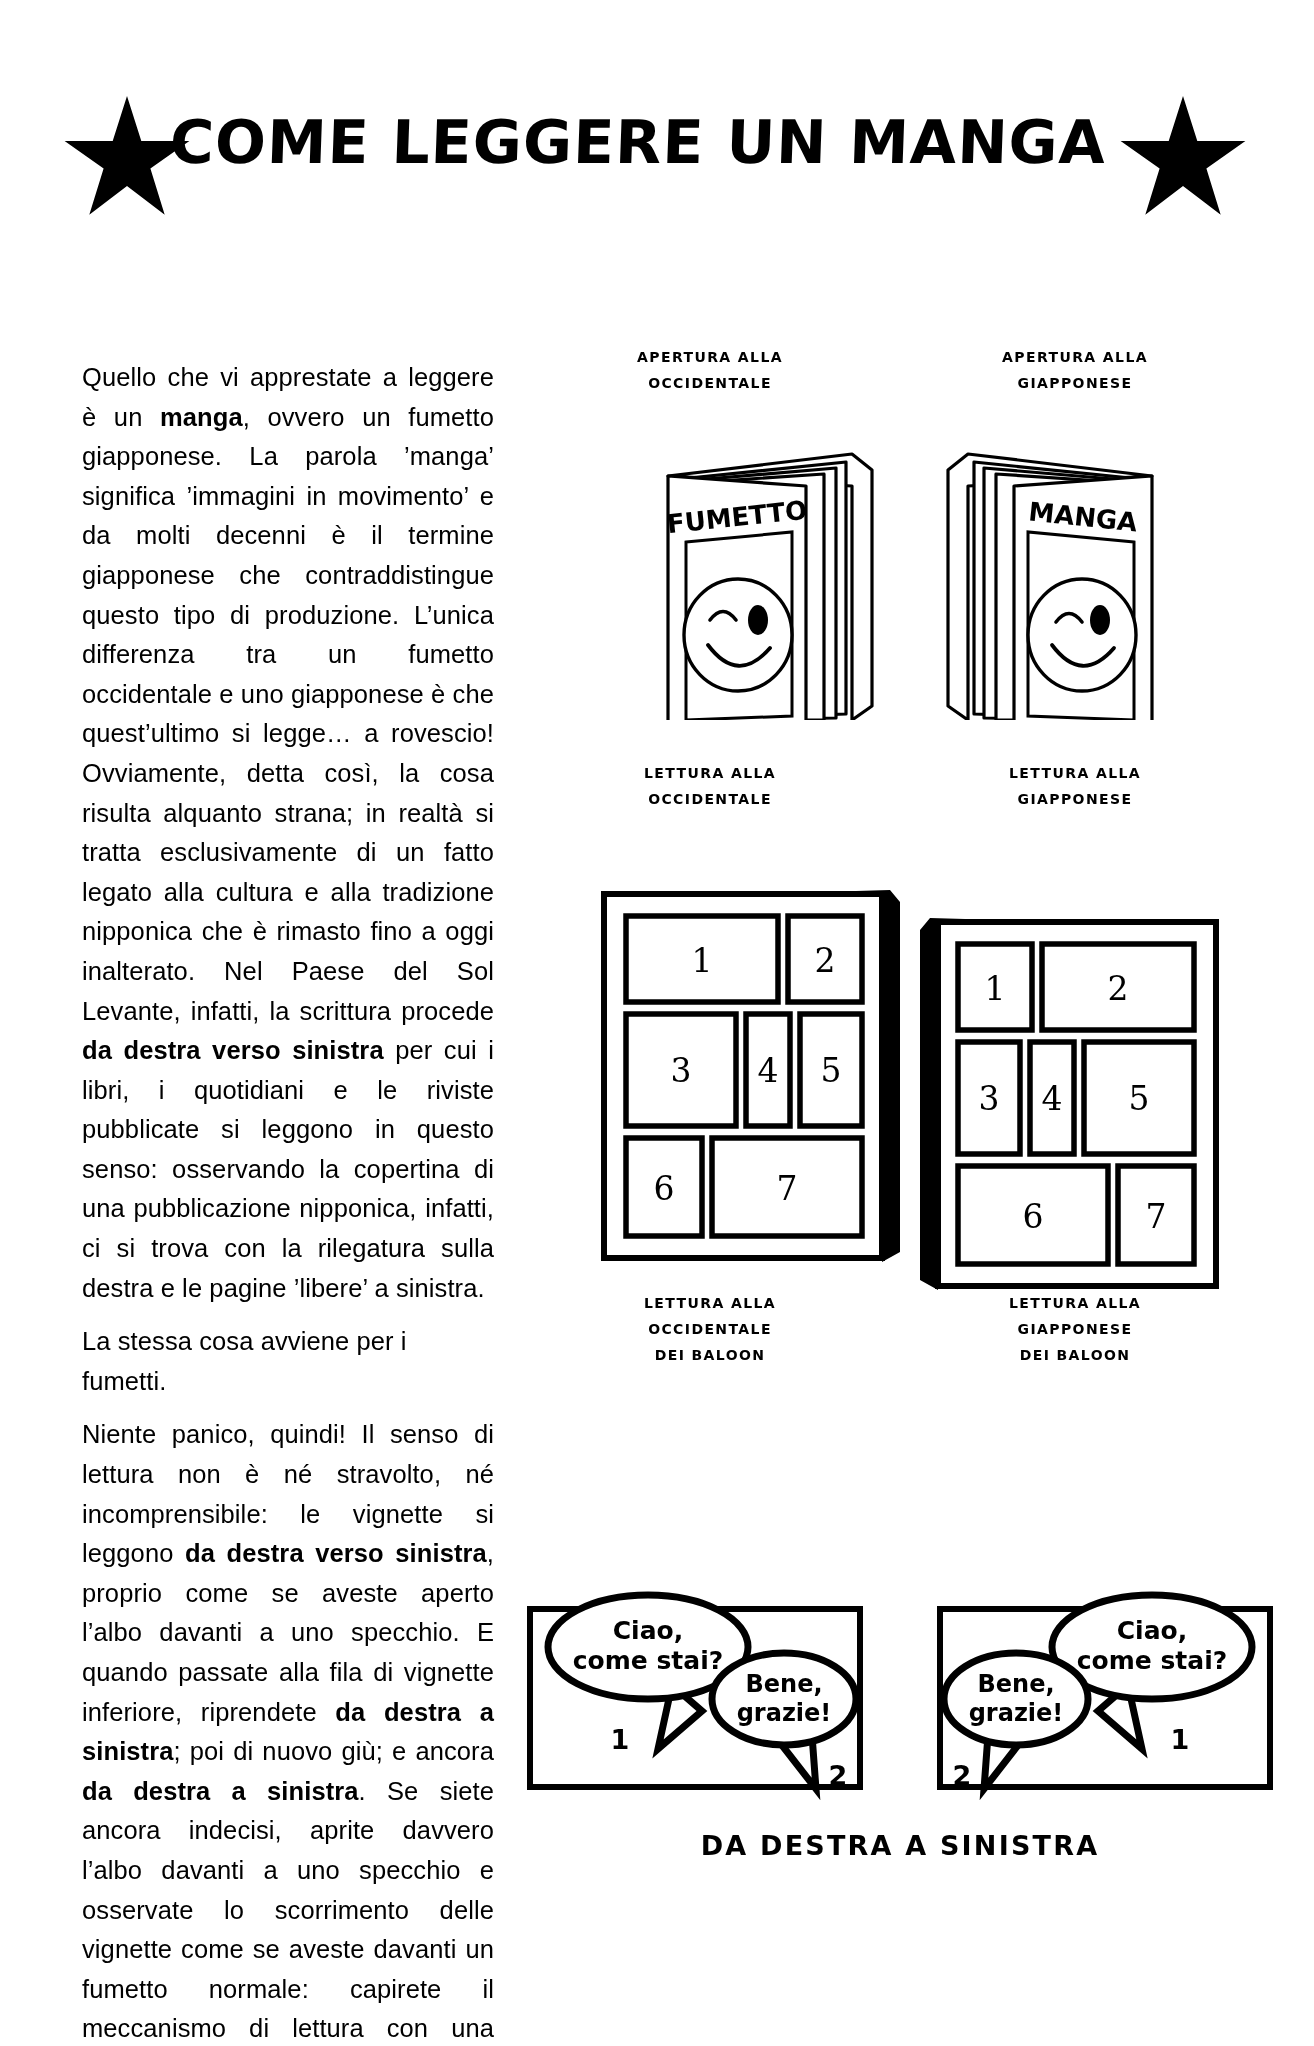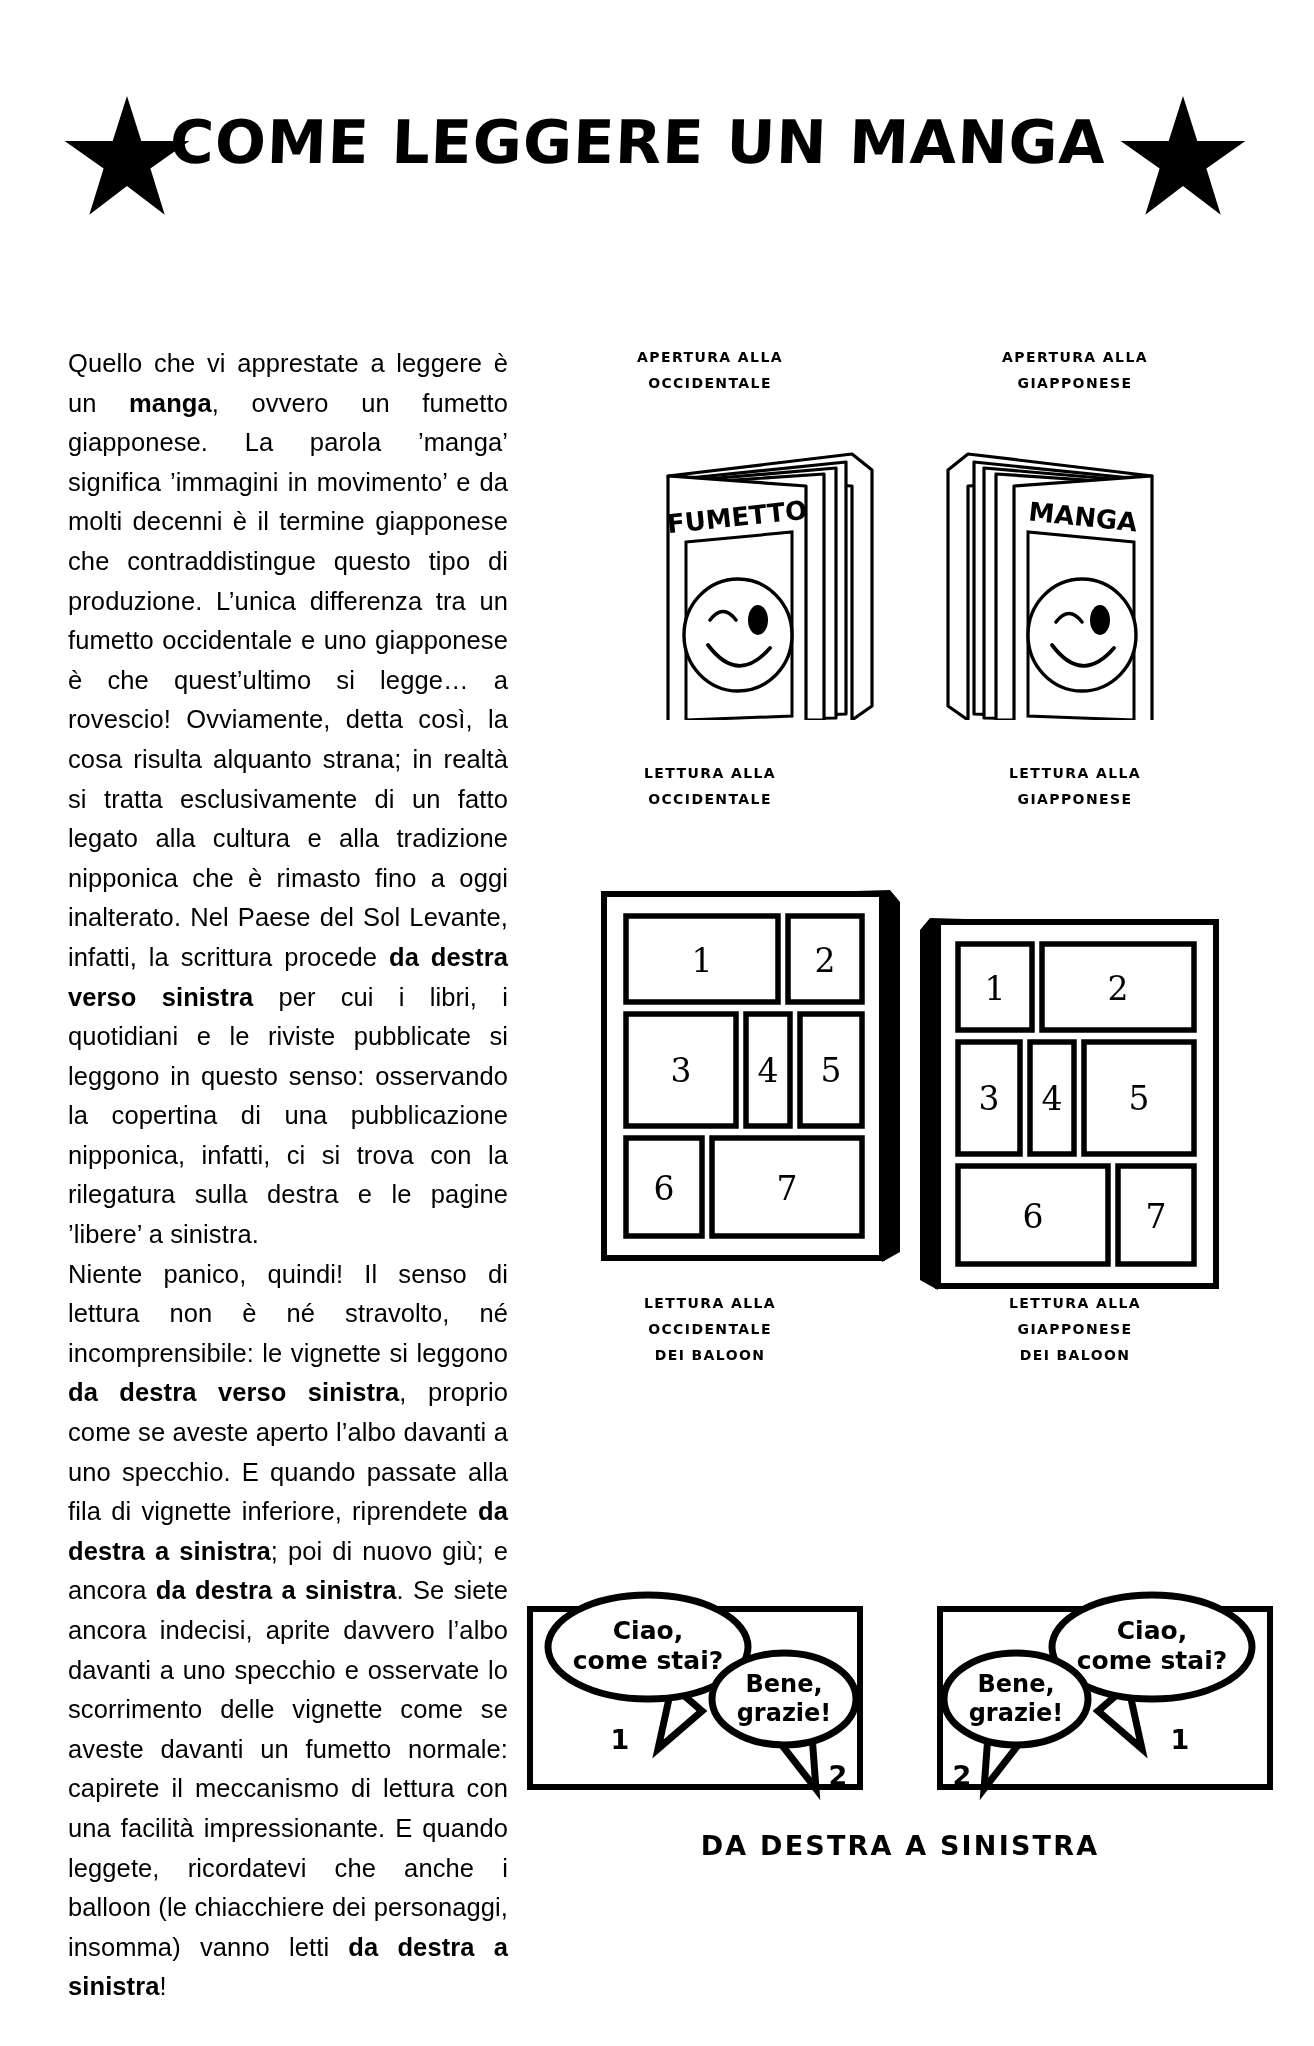--- a/index.html
+++ b/index.html
@@ -18,21 +18,21 @@
   .title{position:absolute;left:170px;top:16px;width:940px;text-align:left;
          font-family:"DejaVu Sans", sans-serif;font-weight:bold;font-size:60px;
          letter-spacing:1px;line-height:1;
          transform:scaleX(1.0) skewX(-2deg);}
 
   
   .leftcol{position:absolute;left:68px;top:344px;width:440px;
            font-family:"Liberation Sans", sans-serif;
            font-size:25.5px;line-height:39.6px;text-align:justify;
            letter-spacing:.1px;}
-  .leftcol p{margin:0;}
+  .leftcol p{margin:14px;}
   .leftcol b{font-weight:bold;}
   .nojust{text-align:left;}
 
   
   .rightcol{position:absolute;left:530px;top:344px;width:740px;}
 
   .caprow{display:flex;}
   .cap{font-family:"DejaVu Sans", sans-serif;font-weight:bold;
        font-size:14px;line-height:26px;letter-spacing:1.4px;text-align:center;}
   .cap-a{width:360px;}
@@ -70,20 +70,21 @@
 <div class="page">
 
   <div class="header">
     <div class="star star-left"></div>
     <div class="title">COME LEGGERE UN MANGA</div>
     <div class="star star-right"></div>
   </div>
 
   <div class="leftcol">
     <p>Quello che vi apprestate a leggere è un <b>manga</b>, ovvero un fumetto giapponese. La parola ’manga’ significa ’immagini in movimento’ e da molti decenni è il termine giapponese che contraddistingue questo tipo di produzione. L’unica differenza tra un fumetto occidentale e uno giapponese è che quest’ultimo si legge… a rovescio! Ovviamente, detta così, la cosa risulta alquanto strana; in realtà si tratta esclusivamente di un fatto legato alla cultura e alla tradizione nipponica che è rimasto fino a oggi inalterato. Nel Paese del Sol Levante, infatti, la scrittura procede <b>da destra verso sinistra</b> per cui i libri, i quotidiani e le riviste pubblicate si leggono in questo senso: osservando la copertina di una pubblicazione nipponica, infatti, ci si trova con la rilegatura sulla destra e le pagine ’libere’ a sinistra.</p>
+    <p class="nojust">La stessa cosa avviene per i fumetti.</p>
     <p>Niente panico, quindi! Il senso di lettura non è né stravolto, né incomprensibile: le vignette si leggono <b>da destra verso sinistra</b>, proprio come se aveste aperto l’albo davanti a uno specchio. E quando passate alla fila di vignette inferiore, riprendete <b>da destra a sinistra</b>; poi di nuovo giù; e ancora <b>da destra a sinistra</b>. Se siete ancora indecisi, aprite davvero l’albo davanti a uno specchio e osservate lo scorrimento delle vignette come se aveste davanti un fumetto normale: capirete il meccanismo di lettura con una facilità impressionante. E quando leggete, ricordatevi che anche i balloon (le chiacchiere dei personaggi, insomma) vanno letti <b>da destra a sinistra</b>!</p>
 
   </div>
 
   <div class="rightcol">
     <div class="caprow">
       <div class="cap cap-a">
         <div>APERTURA ALLA</div>
         <div>OCCIDENTALE</div>
       </div>

